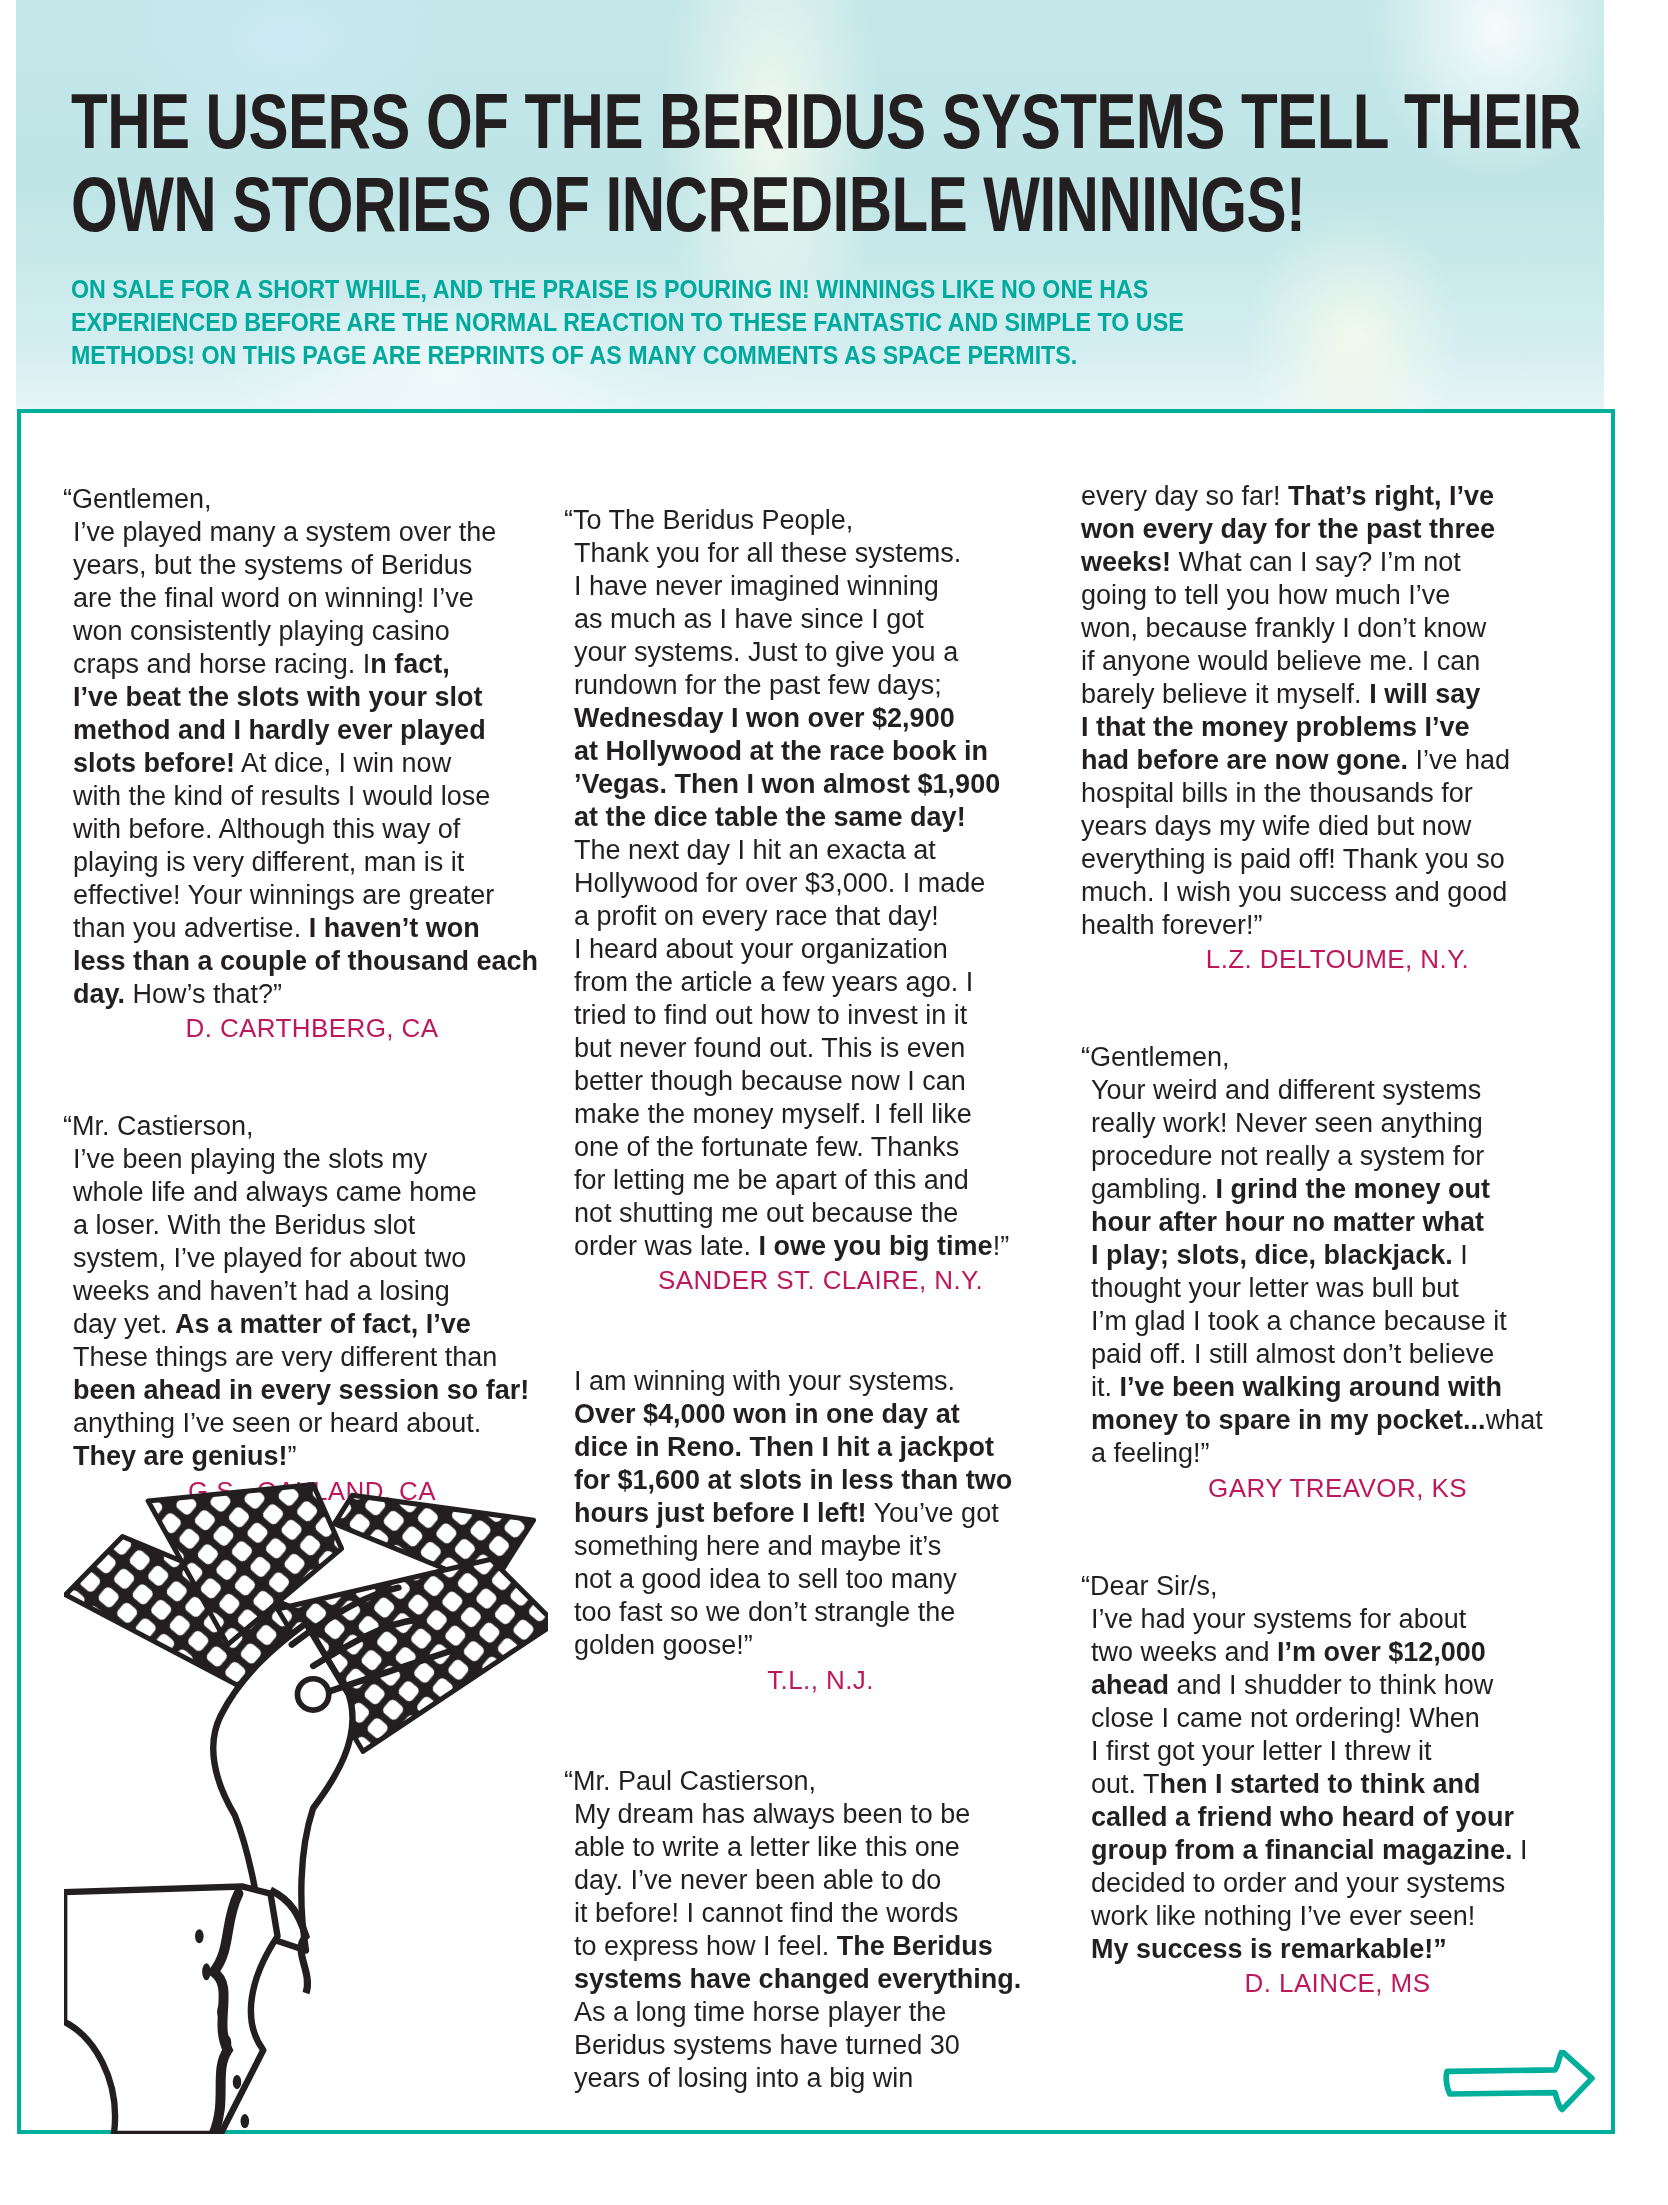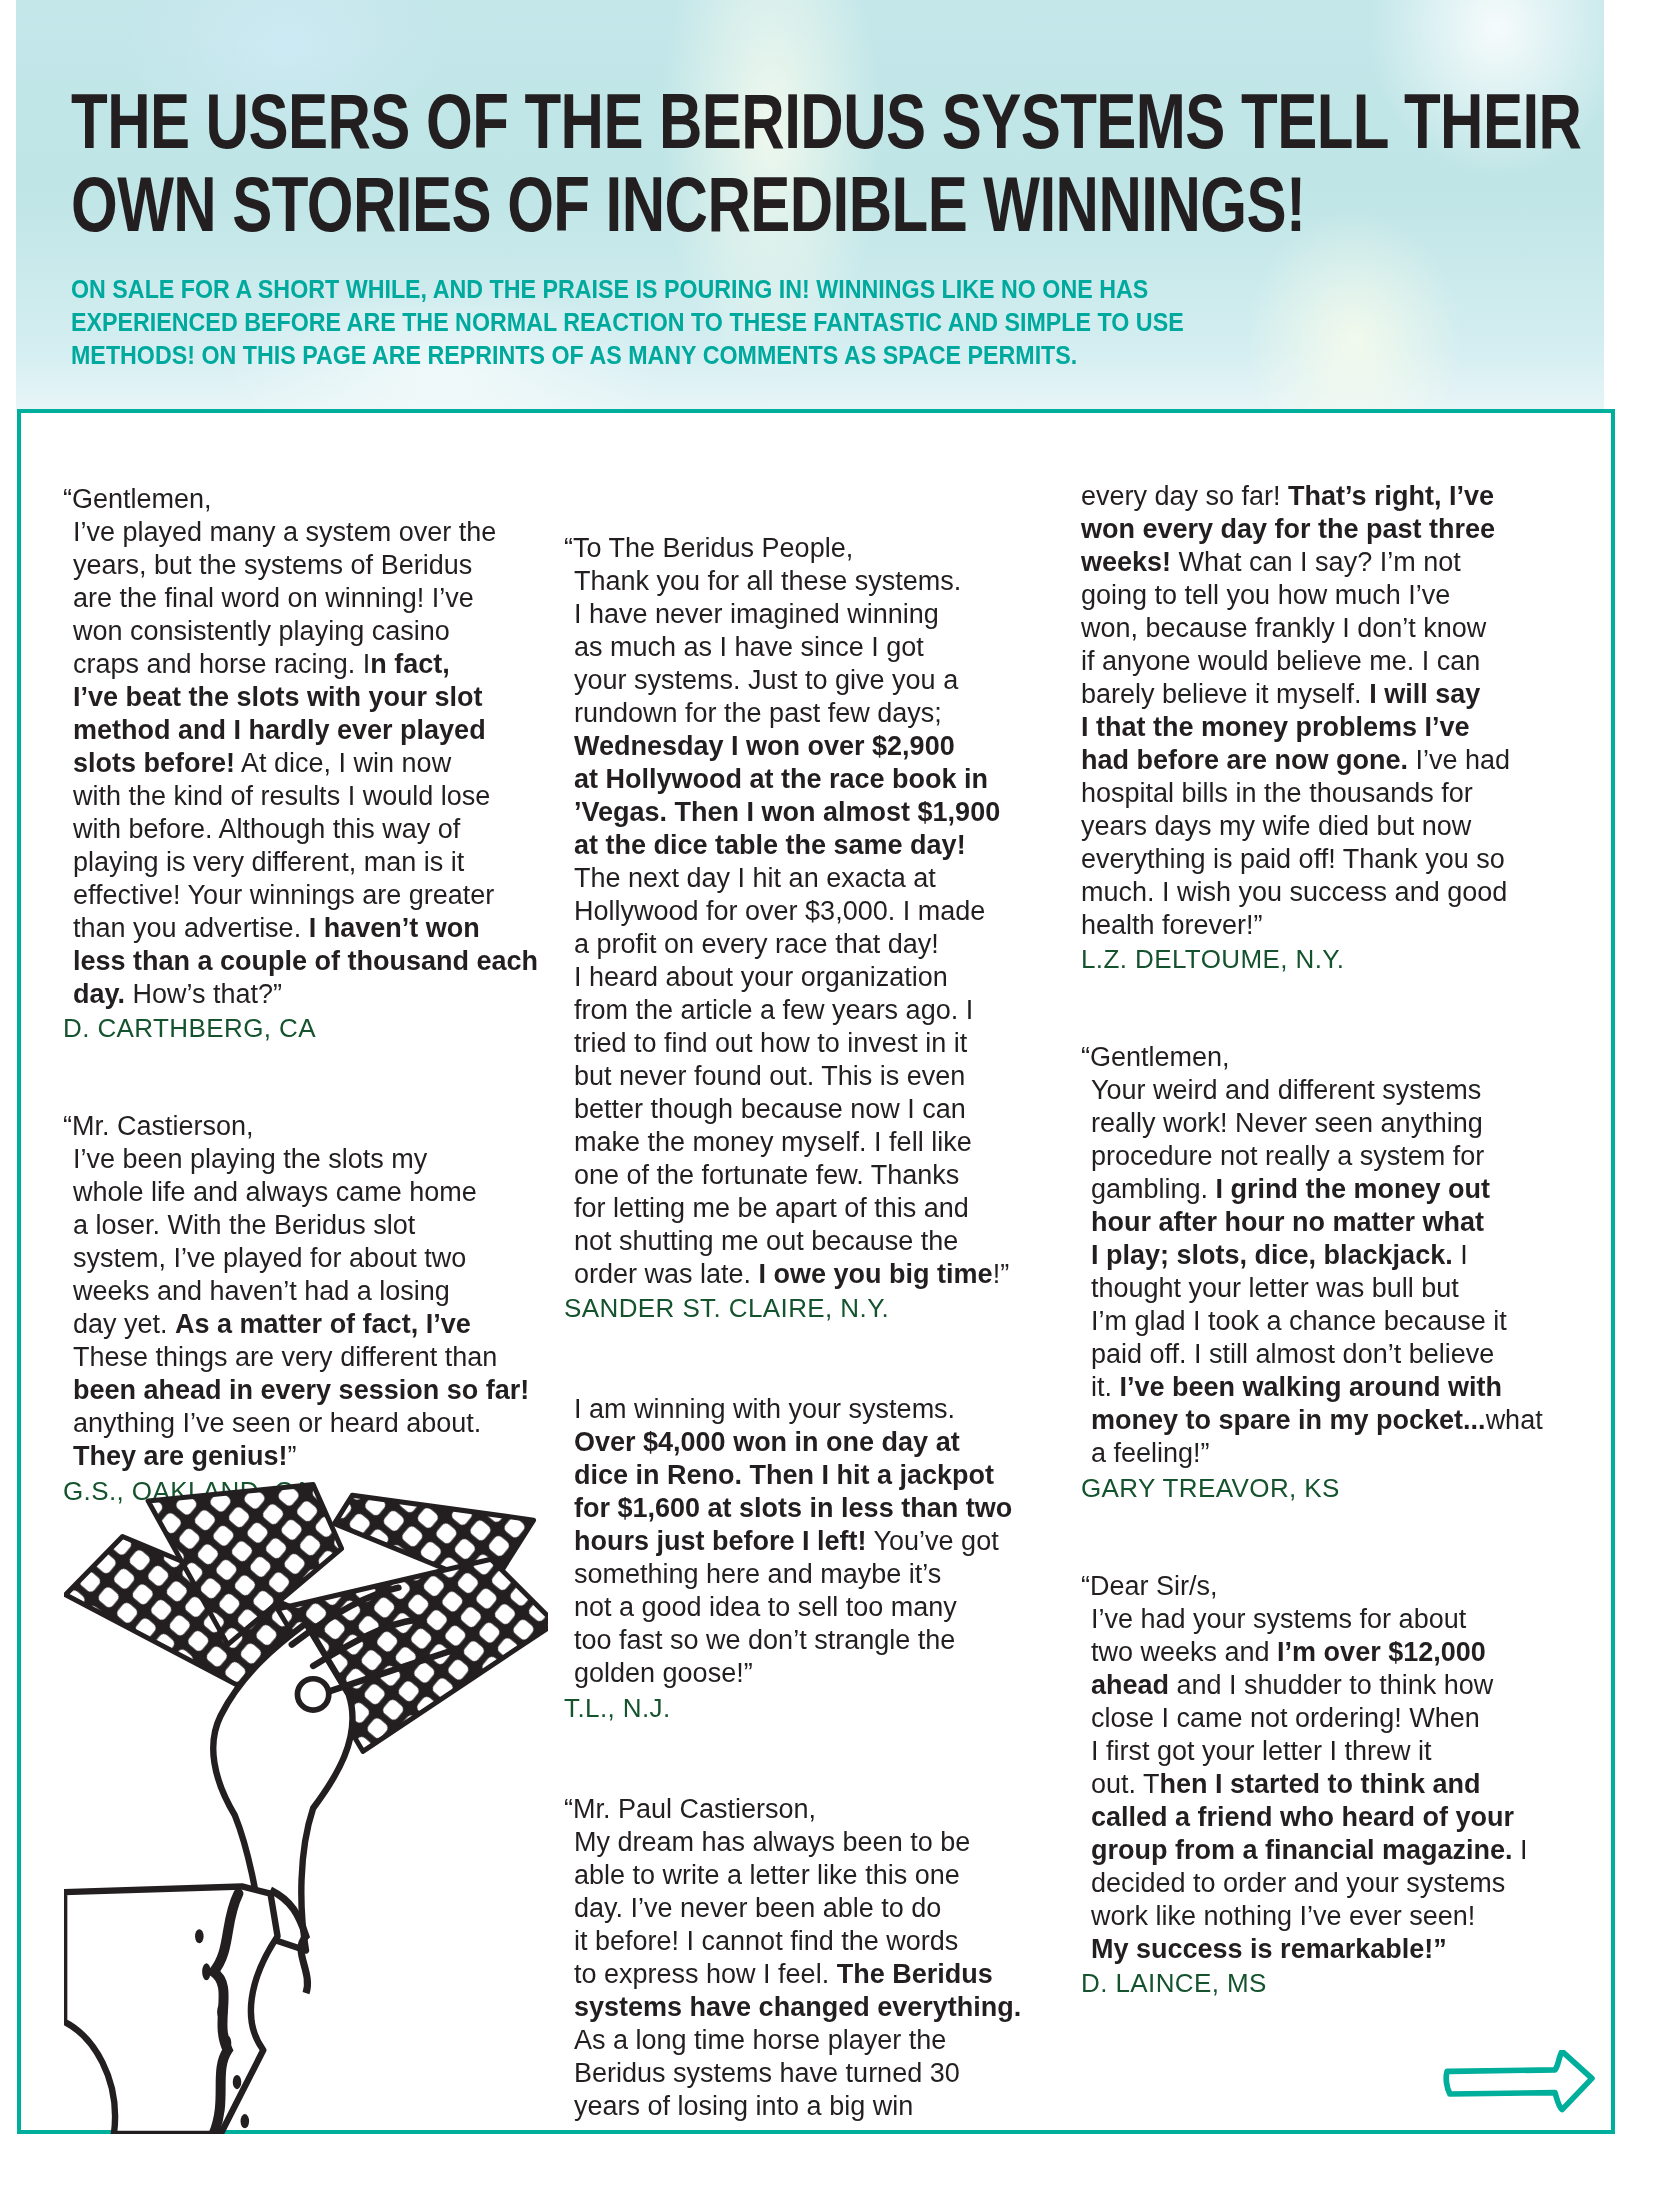--- a/index.html
+++ b/index.html
@@ -29,27 +29,27 @@
     font-size: 25px; line-height: 33px; color: #00a99d;
     transform: scaleX(0.93); transform-origin: left top;
   }
   .subtitle span { display: block; white-space: nowrap; }
   .box {
     position: absolute; left: 17px; top: 409px; width: 1590px; height: 1717px;
     border: 4.3px solid #00ae9c; box-sizing: content-box; background: #fff;
   }
   .col { position: absolute; font-size: 27px; line-height: 33px; color: #231f20; margin-top: 32px; }
   .col1 { left: 63px;  top: 451px; width: 498px; }
-  .col2 { left: 564px; top: 500px; width: 513px; }
+  .col2 { left: 564px; top: 472px; width: 513px; }
   .col3 { left: 1081px; top: 448px; width: 513px; }
   .letter { margin: 0; }
   .letter .line { display: block; white-space: nowrap; padding-left: 10px; }
   .letter .line.first { padding-left: 0; }
   .letter b { font-weight: 700; }
-  .sig { display: block; text-align: left; color: #14532d; font-size: 26px; line-height: 33px;
+  .sig { display: block; text-align: center; color: #be185d; font-size: 26px; line-height: 33px;
          letter-spacing: 0.4px; margin-top: 1.4px; }
   .gap-l { height: 65px; }
   .gap-m { height: 68px; }
   .illus { position: absolute; left: 64px; top: 1481px; width: 484px; height: 653px; }
   .arrow { position: absolute; left: 1441px; top: 2050px; width: 157px; height: 71px; }
 </style>
 </head>
 <body>
 
 <div class="hero"></div>

